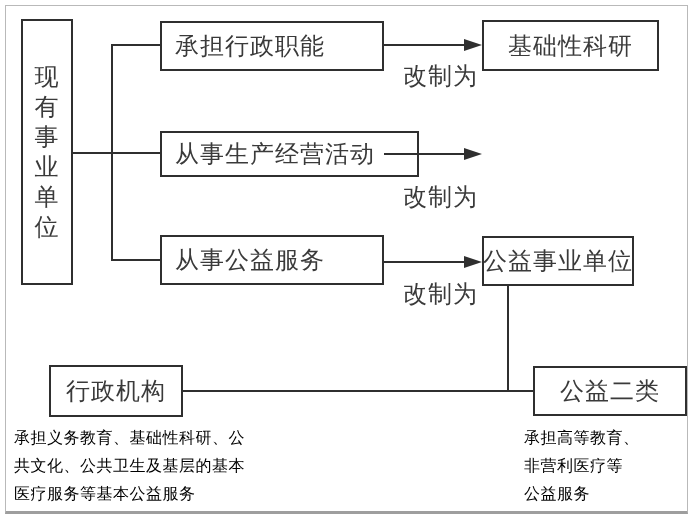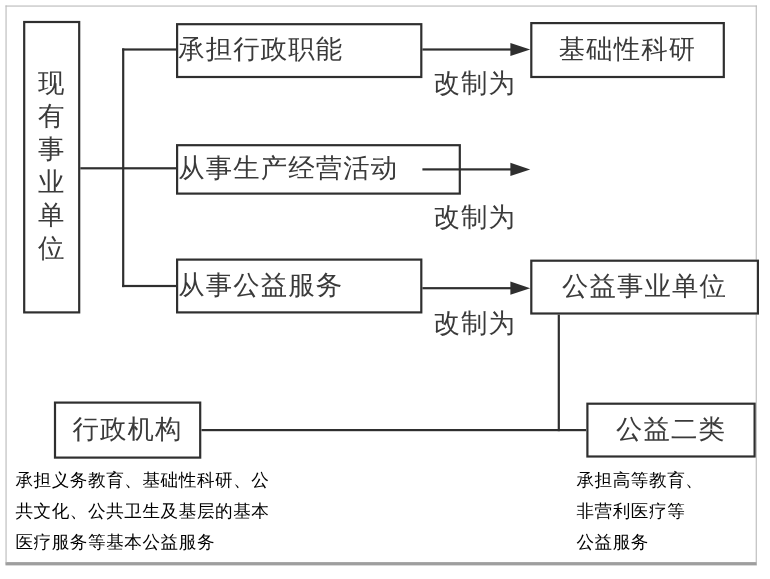--- a/index.html
+++ b/index.html
@@ -33,21 +33,21 @@
     background: #ffffff;
     display: flex;
     align-items: center;
     font-size: 24px;
     letter-spacing: 1px;
     color: #3a3a3a;
     line-height: 1;
     white-space: nowrap;
   }
   .box.center { justify-content: center; }
-  .box.leftpad { }
+  .box.leftpad { padding-left: 13px; }
 
   .vtext {
     width: 26px;
     word-break: break-all;
     line-height: 30px;
     font-size: 24px;
     text-align: center;
     white-space: normal;
     margin: 0 auto;
   }
@@ -61,21 +61,21 @@
     position: absolute;
     width: 0; height: 0;
     border-top: 6px solid transparent;
     border-bottom: 6px solid transparent;
     border-left: 18px solid #2f2f2f;
   }
 
   .arrow-label {
     position: absolute;
     width: 84px;
-    text-align: left;
+    text-align: right;
     font-size: 24px;
     letter-spacing: 1px;
     color: #3a3a3a;
   }
 
   .note {
     position: absolute;
     font-size: 16px;
     line-height: 28px;
     letter-spacing: 0.5px;
@@ -117,21 +117,21 @@
   <div class="arrowhead" style="left:464px; top:148px;"></div>
   <div class="arrow-label" style="left:394px; top:181px;">改制为</div>
 
   <div class="hline" style="left:384px; top:261px; width:82px; height:2px;"></div>
   <div class="arrowhead" style="left:464px; top:256px;"></div>
   <div class="arrow-label" style="left:394px; top:278px;">改制为</div>
 
   <div class="box center" style="left:482px; top:20px; width:177px; height:51px;">
     <span>基础性科研</span>
   </div>
-  <div class="box center" style="left:482px; top:236px; width:208px; height:50px;">
+  <div class="box center" style="left:482px; top:236px; width:152px; height:50px;">
     <span>公益事业单位</span>
   </div>
 
   <div class="vline" style="left:507px; top:286px; width:2px; height:106px;"></div>
   <div class="hline" style="left:183px; top:390px; width:350px; height:2px;"></div>
 
   <div class="box center" style="left:49px; top:365px; width:134px; height:52px;">
     <span>行政机构</span>
   </div>
   <div class="box center" style="left:533px; top:366px; width:154px; height:50px;">

